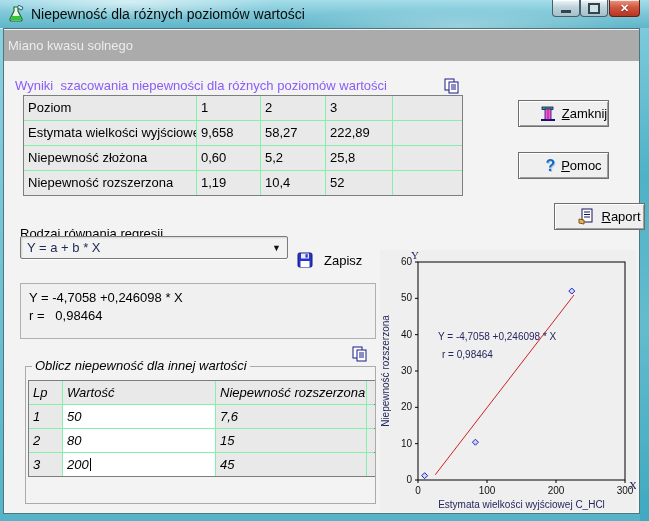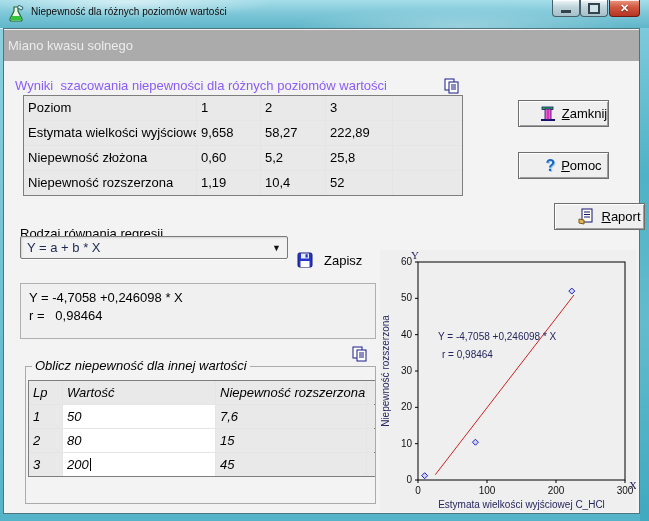--- a/index.html
+++ b/index.html
@@ -11,21 +11,21 @@
   
   .titlebar{
     position:absolute;left:0;top:0;width:649px;height:28px;
     background:
       radial-gradient(ellipse 220px 26px at 130px 2px,rgba(255,255,255,.55),transparent 65%),
       radial-gradient(ellipse 280px 30px at 460px 26px,rgba(255,255,255,.35),transparent 60%),
       linear-gradient(180deg,#a5dde9 0%,#7cc6d7 50%,#5fb6c9 100%);
     border-bottom:1px solid #cfeef5;
   }
   .app-icon{position:absolute;left:7px;top:5px;width:18px;height:18px;}
-  .window-title{position:absolute;left:31px;top:6px;color:#0a0a0a;font-size:10px;}
+  .window-title{position:absolute;left:31px;top:6px;color:#0a0a0a;font-size:14px;}
   .winbtn{
     position:absolute;top:0;height:17px;border:1px solid #45606b;border-top:none;
     border-radius:0 0 4px 4px;box-sizing:border-box;
     display:flex;align-items:center;justify-content:center;
     background:linear-gradient(180deg,#f0f8fb,#bed3da 45%,#a6c0ca);
     box-shadow:inset 0 1px 0 rgba(255,255,255,.8);
     cursor:default;
   }
   .winbtn.close{background:linear-gradient(180deg,#eb9a86,#d1573f 45%,#b63524);border-color:#6e1a10;}
   .glyph-min{width:10px;height:3px;background:#33444c;margin-top:6px;}
@@ -41,21 +41,21 @@
   }
   .subtitle-bar{
     position:absolute;left:4px;top:30px;width:635px;height:31px;
     background:#ababab;color:#ececec;line-height:31px;padding-left:4px;box-sizing:border-box;
   }
   .pre{white-space:pre-wrap;}
   
   .section-heading{position:absolute;left:15px;top:78px;color:#8b5cf6;}
   .copy-btn{position:absolute;width:18px;height:16px;cursor:pointer;background:none;border:none;padding:0;}
   
-  .grid-table{position:absolute;display:grid;border:1px solid #7e7e7e;background:#e5e5e5;grid-gap:1px;}
+  .grid-table{position:absolute;display:grid;border:1px solid #7e7e7e;background:#86efac;grid-gap:1px;}
   .t1{left:23px;top:95px;grid-template-columns:172px 63px 64px 66px 69px;grid-auto-rows:24px;}
   .t2{grid-template-columns:33px 152px 150px 7px;grid-auto-rows:23px;}
   .cell{background:#e9e9e9;padding:0 4px;line-height:23px;overflow:hidden;white-space:nowrap;}
   .cell.white{background:#ffffff;}
   .caret{display:inline-block;width:1px;height:13px;background:#000;vertical-align:-2px;margin-left:1px;}
   
   .btn{
     position:absolute;left:518px;width:91px;height:27px;
     background:#efefef;border:1px solid #6e6e6e;box-sizing:border-box;
     box-shadow:inset 1px 1px 0 #ffffff,inset -1px -1px 0 #9e9e9e;

